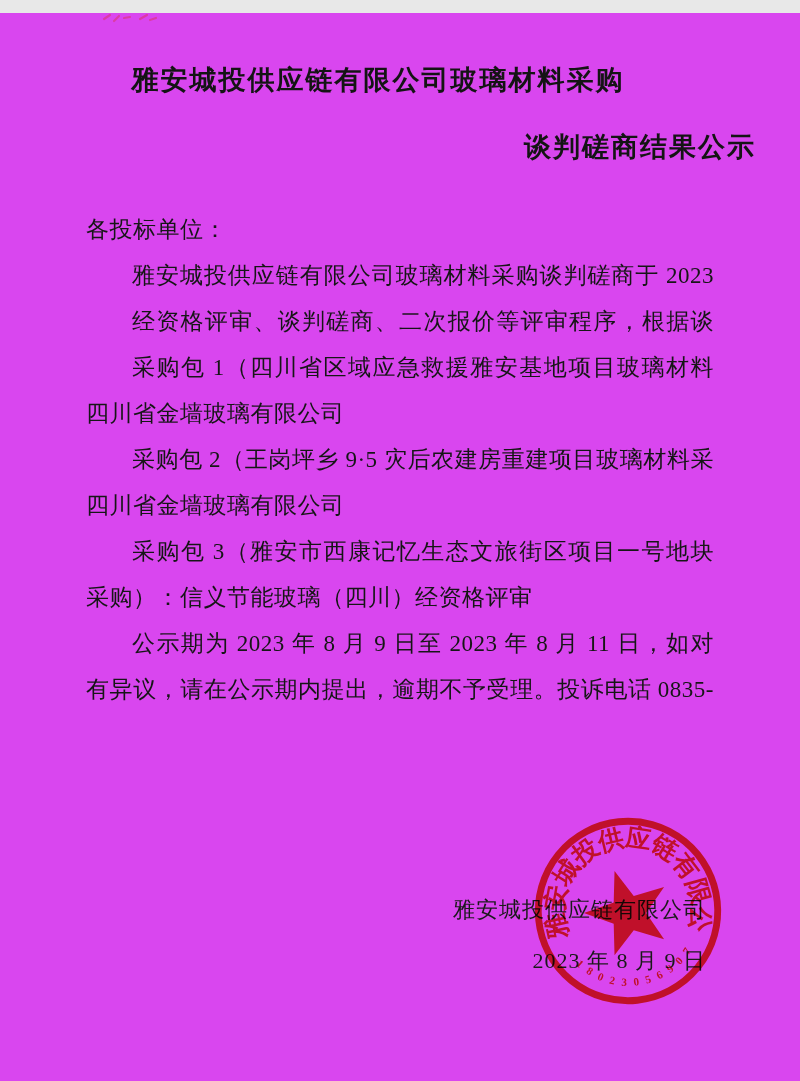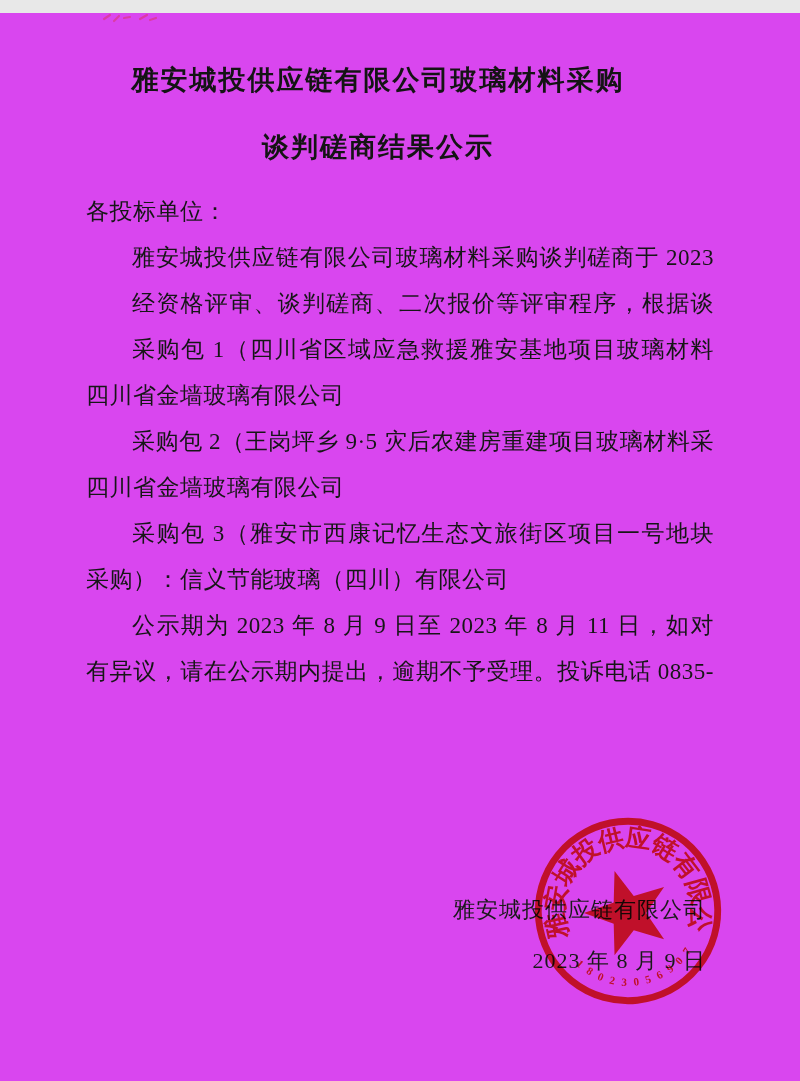--- a/index.html
+++ b/index.html
@@ -28,25 +28,25 @@
     width: 756px;
     text-align: center;
   }
   .title-line {
     font-size: 27px;
     font-weight: bold;
     letter-spacing: 2px;
     line-height: 34px;
     color: #141414;
   }
-  .title-line.second { margin-top: 33px; }
+  .title-line.second { margin-top: 33px; text-align: right; }
 
   .doc-body {
     position: absolute;
-    left: 86px; top: 176px;
+    left: 86px; top: 194px;
     width: 628px;
     font-size: 23px;
     color: #161616;
   }
   .body-line {
     height: 46px;
     line-height: 46px;
     white-space: nowrap;
     letter-spacing: 0.5px;
   }
@@ -99,21 +99,21 @@
 
   <div class="doc-body">
       <div class="body-line">各投标单位：</div>
       <div class="body-line full indent">雅安城投供应链有限公司玻璃材料采购谈判磋商于 2023 年 7 月</div>
       <div class="body-line full indent">经资格评审、谈判磋商、二次报价等评审程序，根据谈判磋商文</div>
       <div class="body-line full indent">采购包 1（四川省区域应急救援雅安基地项目玻璃材料采购）：</div>
       <div class="body-line">四川省金墙玻璃有限公司</div>
       <div class="body-line full indent">采购包 2（王岗坪乡 9·5 灾后农建房重建项目玻璃材料采购）：</div>
       <div class="body-line">四川省金墙玻璃有限公司</div>
       <div class="body-line full indent">采购包 3（雅安市西康记忆生态文旅街区项目一号地块玻璃材料</div>
-      <div class="body-line">采购）：信义节能玻璃（四川）有限公司</div>
+      <div class="body-line">采购）：信义节能玻璃（四川）经资格评审</div>
       <div class="body-line full indent">公示期为 2023 年 8 月 9 日至 2023 年 8 月 11 日，如对公示内容</div>
       <div class="body-line full">有异议，请在公示期内提出，逾期不予受理。投诉电话 0835-5963319。</div>
     </div>
 
   <div class="signature-block">
     <div class="signature-company">雅安城投供应链有限公司</div>
     <div class="signature-date">2023 年 8 月 9 日</div>
   </div>
 
   <svg class="seal" viewBox="0 0 180 180">

